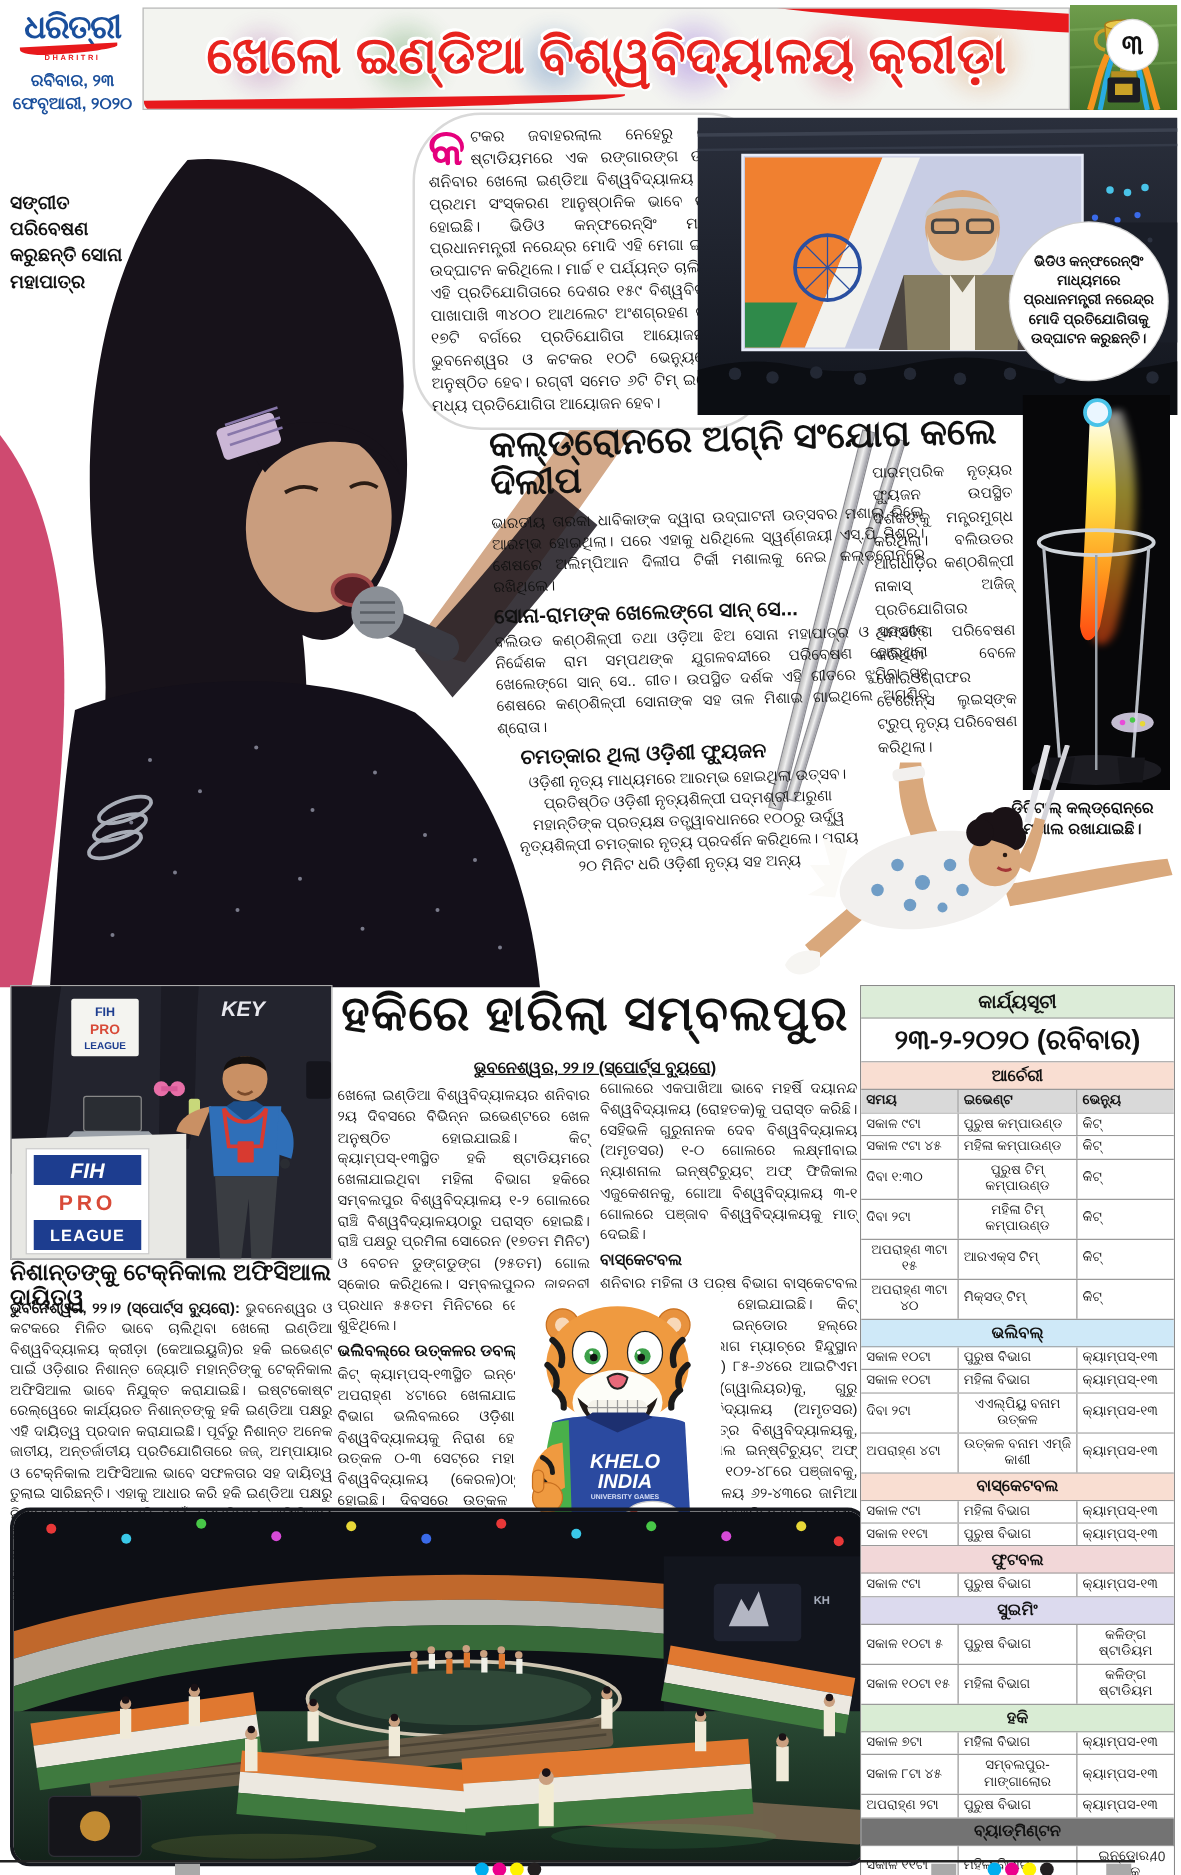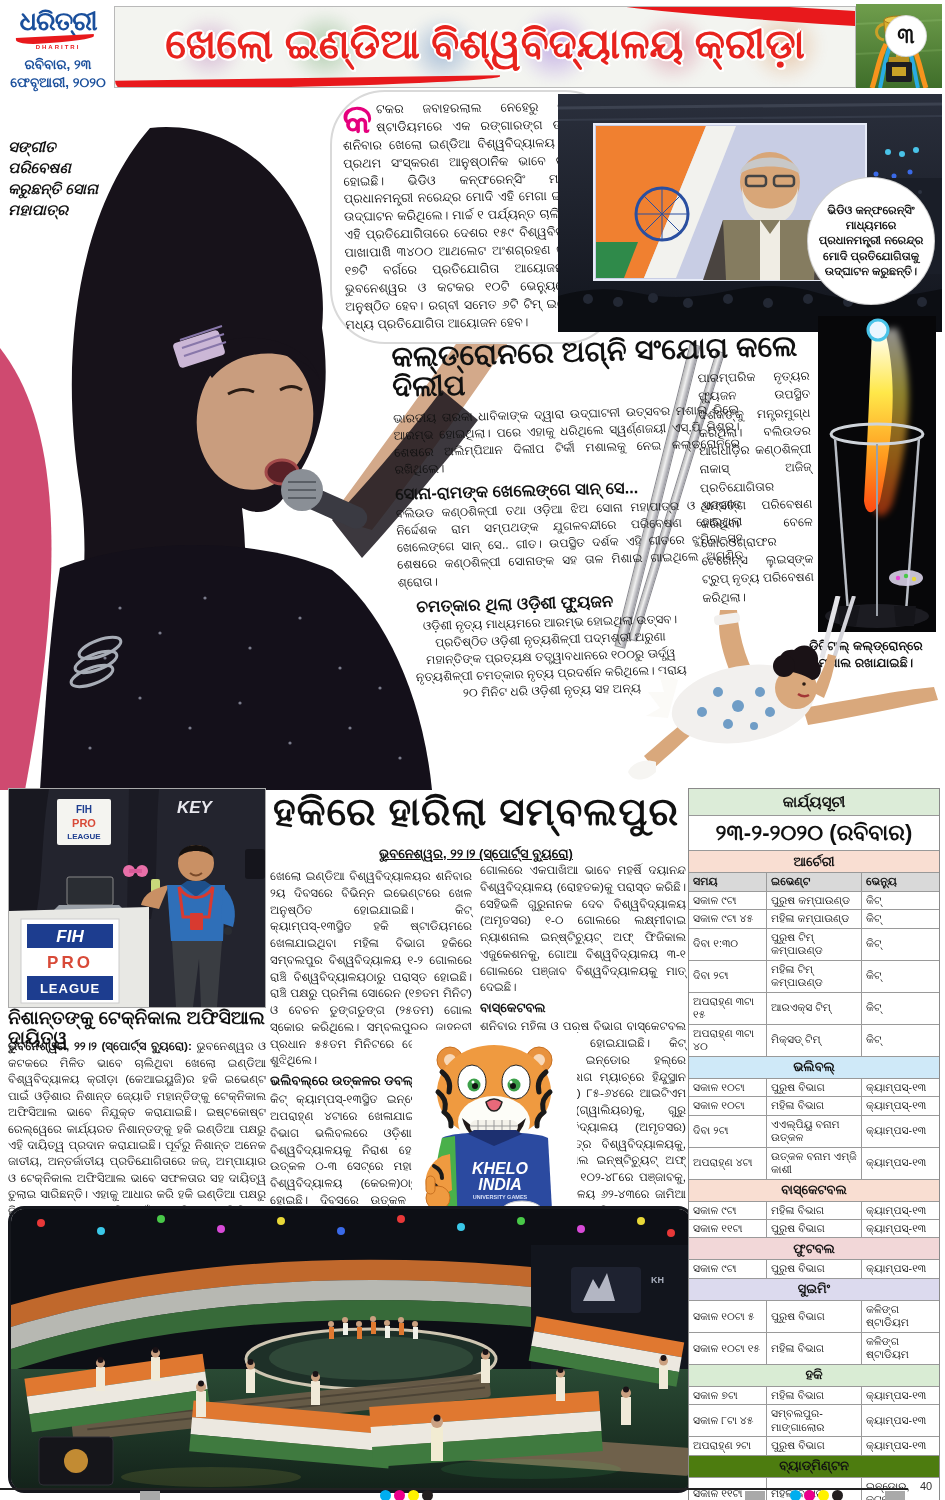--- a/index.html
+++ b/index.html
@@ -23,21 +23,21 @@
         border-radius:0 0 80% 10px/0 0 100% 10px;transform:skewY(-.8deg);}
   .swoosh-tr{position:absolute;right:-8px;top:-5px;width:42%;height:15px;background:#e8191c;
         border-radius:0 0 0 95%/0 0 0 100%;transform:rotate(3.5deg);}
   #trophy-box{left:856px;top:4px;width:86px;height:84px;}
   #page-circle{left:886px;top:16px;width:40px;height:40px;background:#fff;border-radius:50%;
         text-align:center;font-size:22px;font-weight:bold;line-height:40px;box-shadow:0 0 0 1px #d8d8d8;}
   
   #lead-bubble{left:330px;top:90px;width:286px;height:250px;border:2px solid #d9d9d9;border-radius:55px;background:#fff;}
   #lead-text{left:344px;top:100px;width:262px;font-size:12.6px;line-height:1.42;text-align:justify;transform:rotate(-.8deg);}
   #lead-text .dropcap{float:left;font-size:40px;line-height:34px;font-weight:bold;color:#e5007d;padding-right:4px;}
-  #singer-caption{left:8px;top:136px;width:120px;font-size:15px;font-weight:bold;line-height:1.4;font-style:italic;}
+  #singer-caption{left:8px;top:152px;width:120px;font-size:15px;font-weight:bold;line-height:1.4;}
   #modi-bubble{left:808px;top:178px;width:126px;height:126px;background:#fff;border-radius:50%;
         box-shadow:0 0 0 1px #cfcfcf;display:flex;align-items:center;justify-content:center;text-align:center;
         font-size:11.3px;font-weight:bold;line-height:1.35;padding:6px;box-sizing:border-box;}
   
   #cauldron-story{left:396px;top:336px;width:416px;transform:rotate(-1.6deg);}
   #cauldron-story h2{margin:0;font-size:29px;font-weight:bold;line-height:1.05;}
   .bodytext{font-size:12.2px;line-height:1.4;text-align:justify;}
   .subhead{font-size:16.5px;font-weight:bold;margin:6px 0 2px 0;}
   #cauldron-intro{width:346px;margin-top:8px;}
   #cauldron-p1{width:346px;}
@@ -60,21 +60,21 @@
   .storysub{font-weight:bold;font-size:13px;margin:3px 0 1px 0;}
   
   #stage-wrap{left:8px;top:1206px;width:680px;height:281px;border:3px solid #16181e;border-radius:16px;overflow:hidden;}
   #stage-caption{left:16px;top:1450px;background:#f8ee14;padding:3px 9px;font-size:12.3px;font-weight:bold;}
   
   #schedule{left:688px;top:788px;width:252px;border:1.5px solid #8a8a8a;background:#fff;box-sizing:border-box;}
   #schedule .tbl-title{background:#dcecd8;text-align:center;font-size:15px;font-weight:bold;padding:4px 0;border-bottom:1px solid #999;}
   #schedule .tbl-date{background:#fff;text-align:center;font-size:22px;font-weight:bold;padding:4px 0;border-bottom:1px solid #999;}
   .sched-section{text-align:center;font-size:13px;font-weight:bold;padding:2.5px 0;border-bottom:1px solid #999;}
   .sched-row{display:grid;grid-template-columns:78px 1fr 77px;border-bottom:1px solid #9a9a9a;background:#fff;}
-  .sched-row > div{padding:2px 4px;font-size:10.8px;line-height:1.25;border-right:1px solid #9a9a9a;display:flex;align-items:center;}
+  .sched-row > div{padding:2px 4px;font-size:10.8px;line-height:1.25;border-right:1px solid #9a9a9a;display:flex;align-items:center;text-align:center;}
   .sched-row > div:last-child{border-right:none;}
   .sched-head > div{font-weight:bold;background:#d9d9d9;font-size:11px;}
   
   #footer-line{left:0;top:1488px;width:908px;height:2px;background:#222;}
   #footer-pagemark{left:920px;top:1480px;font-size:11px;color:#333;}
   .regsq{position:absolute;top:1491px;width:20px;height:9px;background:#a9a9a9;}
   .cmyk{position:absolute;top:1490px;display:flex;gap:3px;}
   .cmyk i{width:11px;height:11px;border-radius:50%;display:block;}
 </style>
 </head>
@@ -660,21 +660,21 @@
         <div class="sched-row">
           <div>ସକାଳ ୮ଟା ୪୫</div>
           <div>ସମ୍ବଲପୁର-ମାଙ୍ଗାଲୋର</div>
           <div>କ୍ୟାମ୍ପସ-୧୩</div>
         </div>
         <div class="sched-row">
           <div>ଅପରାହ୍ଣ ୨ଟା</div>
           <div>ପୁରୁଷ ବିଭାଗ</div>
           <div>କ୍ୟାମ୍ପସ-୧୩</div>
         </div>
-        <div class="sched-section" style="background: #4d7c0f;">ବ୍ୟାଡ୍‌ମିଣ୍ଟନ</div>
+        <div class="sched-section" style="background: #737373;">ବ୍ୟାଡ୍‌ମିଣ୍ଟନ</div>
         <div class="sched-row">
           <div>ସକାଳ ୧୧ଟା</div>
           <div>ମହିଳା ବିଭାଗ</div>
           <div>ଇନ୍‌ଡୋର, କଟକ</div>
         </div>
       </div>
   </div>
 
   <div class="abs" id="footer-line"></div>
   <div class="abs" id="footer-pagemark">40</div>

